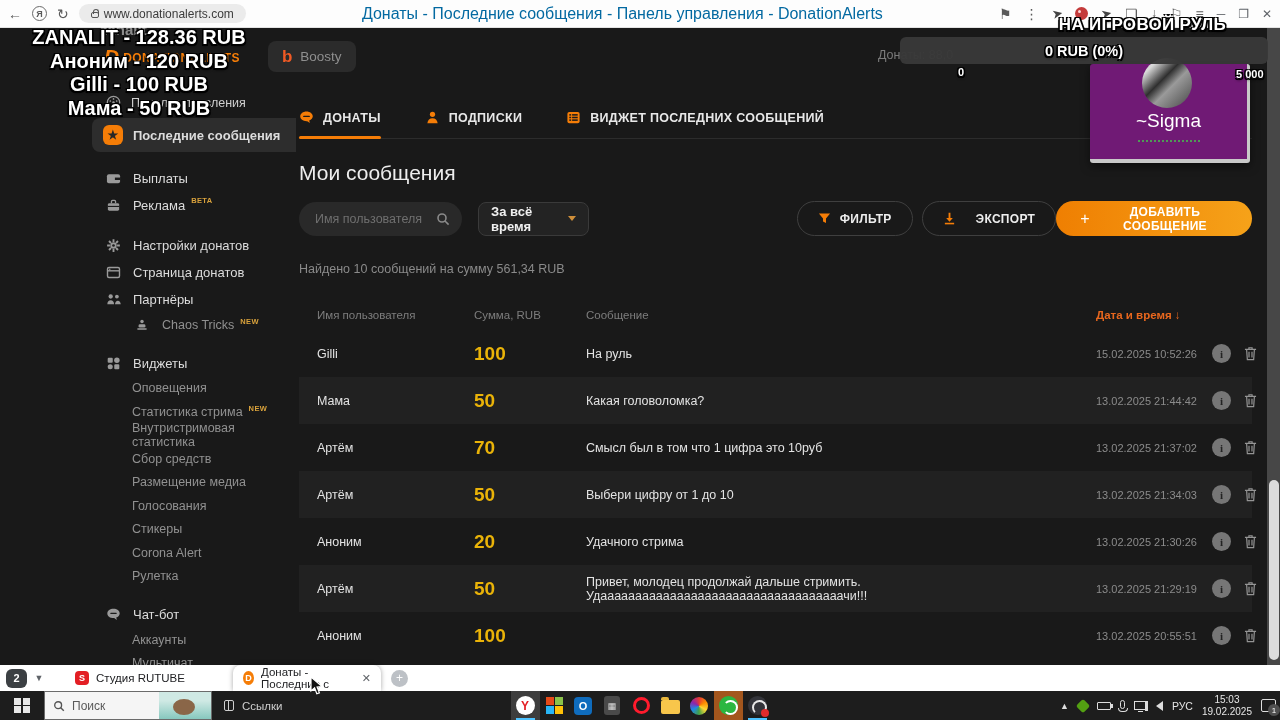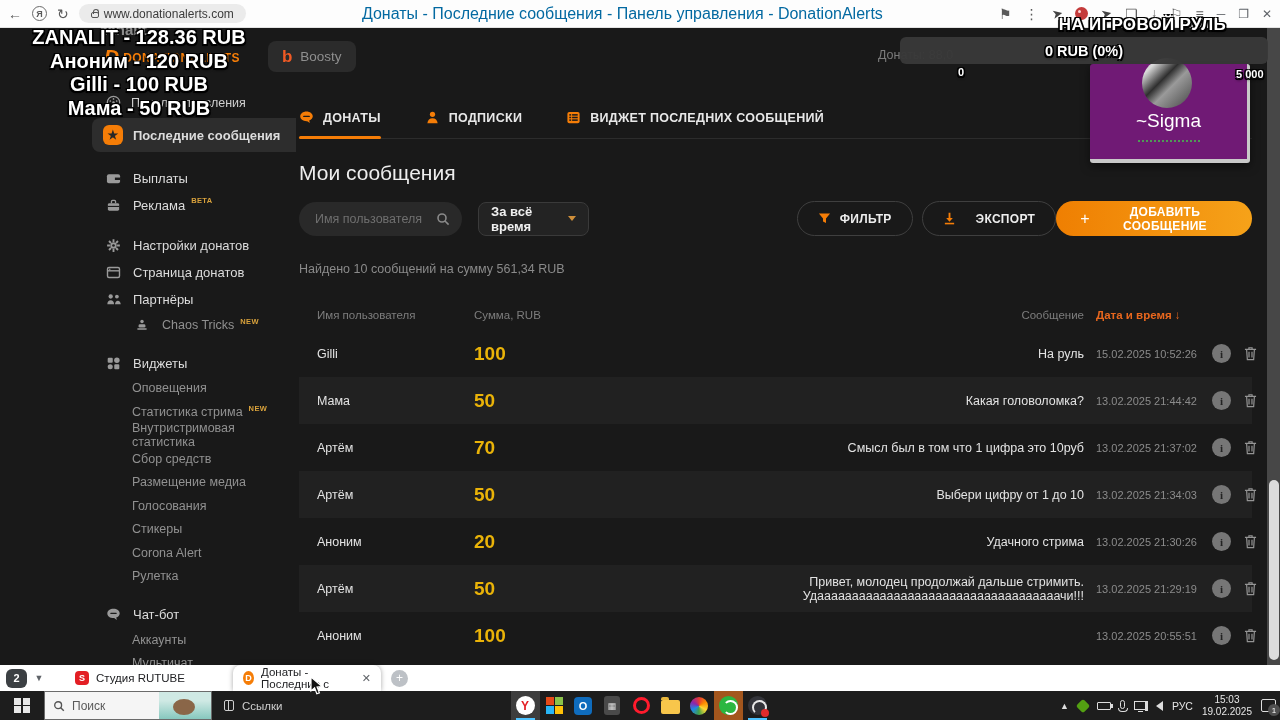--- a/index.html
+++ b/index.html
@@ -58,21 +58,21 @@
   .caret{width:0;height:0;border-left:4.5px solid transparent;border-right:4.5px solid transparent;border-top:5px solid #cf8f3a;}
   .pillbtn{height:35px;border:1px solid #3f3f3f;border-radius:18px;background:none;display:flex;align-items:center;gap:9px;padding:0 20px;color:#ededed;font-size:12px;font-weight:bold;letter-spacing:.3px;cursor:pointer;}
   .filterbtn{margin-left:208px;}
   .exportbtn{margin-left:9px;gap:20px;}
   .addbtn{margin-left:auto;height:35px;border:none;border-radius:18px;background:linear-gradient(90deg,#ef7f02,#f6a219);display:flex;align-items:center;gap:12px;padding:0 24px;color:#fff;font-size:12px;font-weight:bold;letter-spacing:.3px;cursor:pointer;}
   .plus{font-size:16px;font-weight:normal;line-height:1;}
   .summary{margin-top:26px;color:#8a8a8a;font-size:12.5px;}
   .thead{display:flex;align-items:center;margin-top:24px;height:30px;padding:0 14px 0 18px;color:#7d7d7d;font-size:11.5px;}
   .c-name{width:157px;flex:none;}
   .c-amount{width:112px;flex:none;}
-  .c-msg{width:510px;flex:none;padding-right:12px;text-align:right;}
+  .c-msg{width:510px;flex:none;padding-right:12px;}
   .c-date{flex:1;display:flex;align-items:center;}
   .th-date{color:#e8671e;font-weight:bold;}
   .trow{display:flex;align-items:center;height:47px;padding:0 14px 0 18px;color:#e3e3e3;font-size:12.5px;}
   .trow:nth-child(even){background:#212121;}
   .trow .c-amount{color:#eab308;font-weight:bold;font-size:19px;}
   .trow .c-date{color:#8b8b8b;font-size:11px;}
   .datetxt{width:112px;}
   .infoic{width:19px;height:19px;border-radius:50%;background:#767676;color:#232323;font-size:11px;font-weight:bold;font-family:"Liberation Serif",serif;display:flex;align-items:center;justify-content:center;margin-left:4px;cursor:pointer;}
   .trashic{margin-left:13px;margin-right:34px;cursor:pointer;display:flex;}
 

